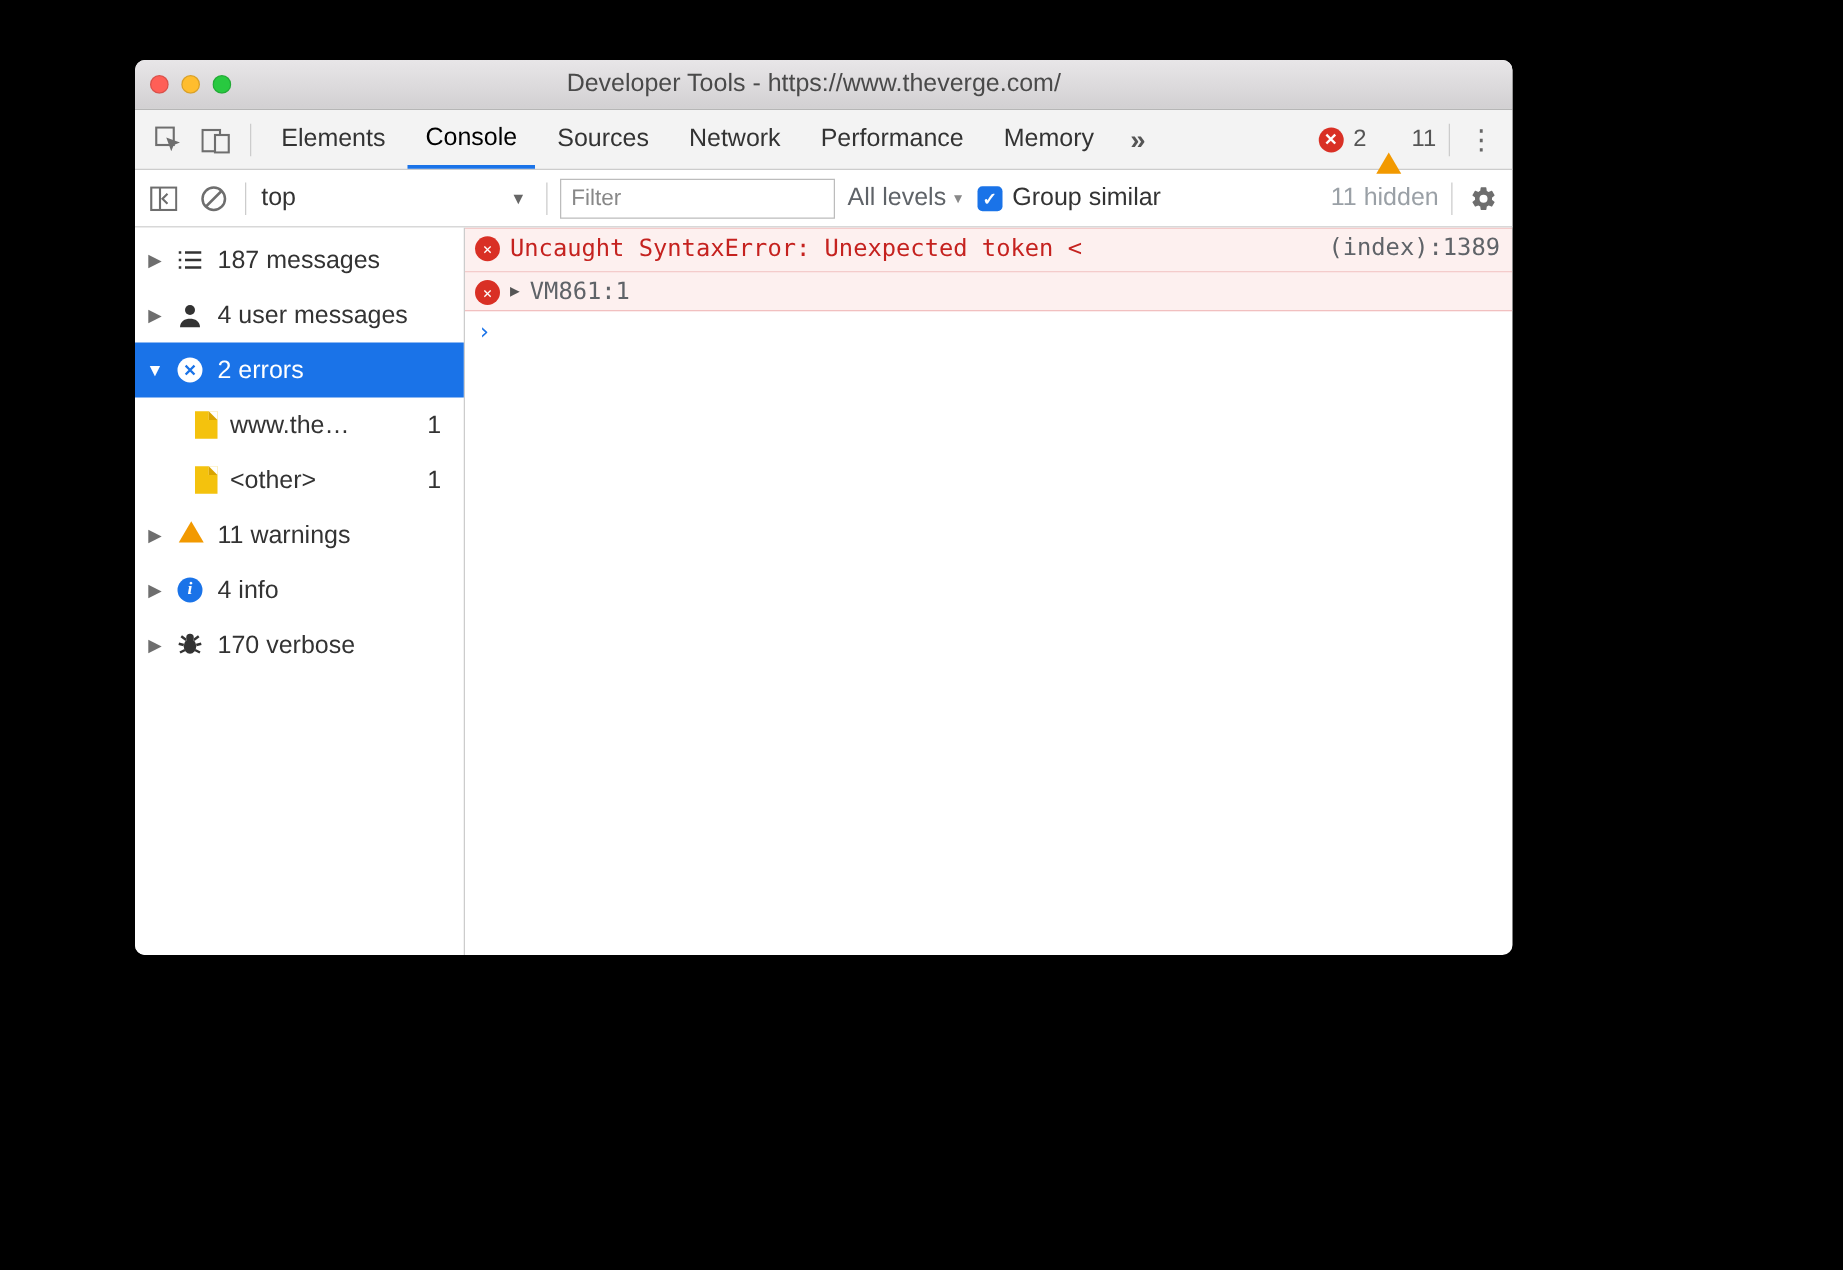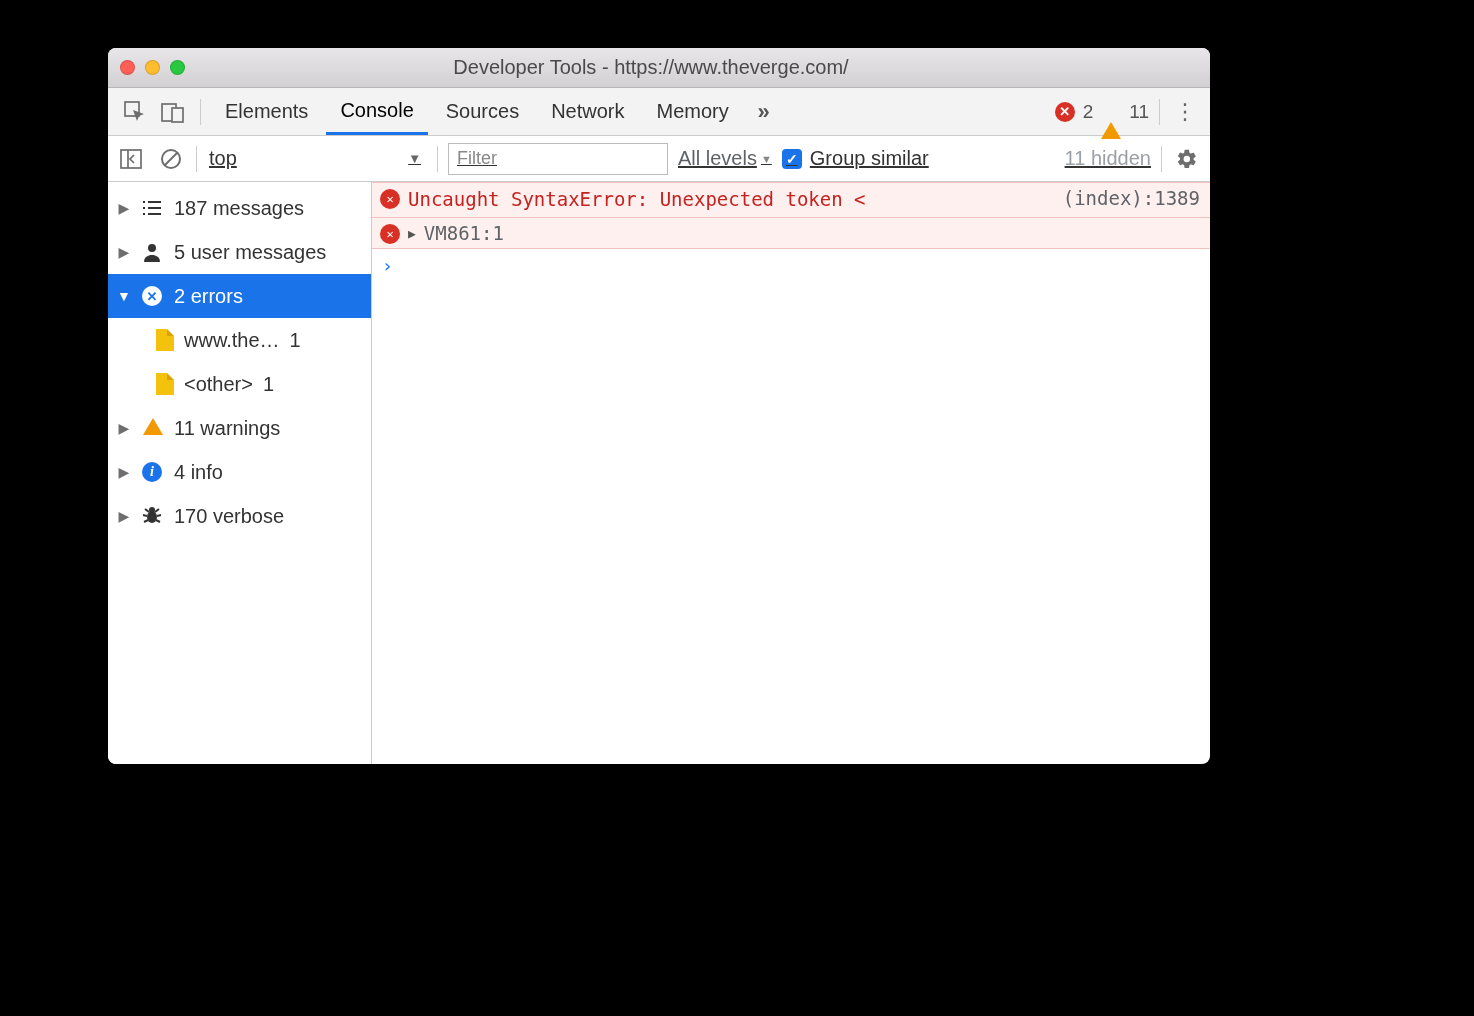--- a/index.html
+++ b/index.html
@@ -66,21 +66,20 @@
 
   .toolbar2 {
     height:46px;
     border-bottom:1px solid #ccc;
     display:flex;
     align-items:center;
     padding:0 8px;
     gap:10px;
     background:#fff;
     font-size:20px;
-    text-decoration:underline;
   }
   .toolbar2 .ib { width:30px;height:30px;display:flex;align-items:center;justify-content:center;color:#6e6e6e;cursor:pointer; }
   .context-sel { flex:0 0 220px; height:30px; display:flex;align-items:center;justify-content:space-between;border:none;color:#333;padding:0 6px 0 2px; cursor:pointer;}
   .context-sel .tri { color:#666; font-size:13px; }
   .filter-input { width:220px; height:32px; border:1px solid #bcbcbc; padding:0 8px; font-size:18px; color:#333; background:#fff; }
   .filter-input::placeholder{color:#888;}
   .levels { color:#5f6368; display:flex;align-items:center;gap:4px;cursor:pointer; }
   .levels .tri{font-size:11px;color:#888;}
   .chk { width:20px;height:20px;border-radius:4px;background:#1a73e8;display:flex;align-items:center;justify-content:center;color:#fff;font-size:14px;font-weight:bold;}
   .hidden-ct{color:#9aa0a6;}
@@ -94,21 +93,21 @@
     background:#fff;
     padding-top:4px;
     font-size:20px;
     color:#333;
   }
   .srow { height:44px; display:flex; align-items:center; padding:0 8px; gap:10px; cursor:pointer; }
   .srow .tw { width:16px; text-align:center; color:#6e6e6e; font-size:14px; }
   .srow .icn { width:22px; text-align:center; }
   .srow.sel { background:#1a73e8; color:#fff; }
   .srow.sel .tw { color:#fff; }
-  .srow.sub { padding-left:48px; padding-right:18px;}
+  .srow.sub { padding-left:48px; justify-content:space-between; padding-right:18px;}
   .srow.sub .left{display:flex;align-items:center;gap:10px;}
   .file-ico{width:18px;height:22px;background:#f4c20d;display:inline-block;position:relative;}
   .file-ico::before{content:'';position:absolute;right:0;top:0;border-left:7px solid #d9a400;border-top:7px solid #fff;}
   .info-ico{width:20px;height:20px;border-radius:50%;background:#1a73e8;color:#fff;display:flex;align-items:center;justify-content:center;font-size:14px;font-weight:bold;font-style:italic;font-family:serif;}
   .bug-ico{color:#333;font-size:20px;}
   .list-ico{color:#333;}
   .user-ico{color:#333;}
   .err-circ{width:20px;height:20px;border-radius:50%;background:#fff;color:#1a73e8;display:flex;align-items:center;justify-content:center;font-size:13px;font-weight:bold;}
   .srow.sel .err-circ{background:#fff;color:#1a73e8;}
   .srow:not(.sel) .err-circ{background:#d93025;color:#fff;}
@@ -148,20 +147,21 @@
       <svg width="24" height="22" viewBox="0 0 24 22">
           <rect x="1" y="3" width="14" height="17" fill="none" stroke="#6e6e6e" stroke-width="1.7"></rect>
           <rect x="11" y="7" width="11" height="14" fill="#f3f3f3" stroke="#6e6e6e" stroke-width="1.7"></rect>
         </svg>
     </div>
     <div class="sep"></div>
     <div class="tab">Elements</div>
     <div class="tab active">Console</div>
     <div class="tab">Sources</div>
     <div class="tab">Network</div>
+    <div class="tab">Performance</div>
     <div class="tab">Memory</div>
     <div class="ico-btn" style="font-size:22px;font-weight:bold;color:#555;">»</div>
     <div class="spacer"></div>
     <div class="badge-wrap">
       <span class="err-ico">✕</span>
       <span>2</span>
       <span style="position:relative;display:inline-block;"><span class="warn-ico"></span></span>
       <span>11</span>
     </div>
     <div class="sep"></div>
@@ -225,21 +225,21 @@
         <span>187 messages</span>
       </div>
       <div class="srow">
         <span class="tw">▶</span>
         <span class="icn user-ico">
           <svg width="20" height="20" viewBox="0 0 20 20" fill="#333">
               <circle cx="10" cy="6" r="4"></circle>
               <path d="M2 20c0-5 4-7 8-7s8 2 8 7Z"></path>
             </svg>
         </span>
-        <span>5 user messages</span>
+        <span>4 user messages</span>
       </div>
       <div class="srow sel">
         <span class="tw">▼</span>
         <span class="icn">
             <span class="err-circ">✕</span>
           </span>
         <span>2 errors</span>
       </div>
       <div class="srow sub">
         <span class="left">

